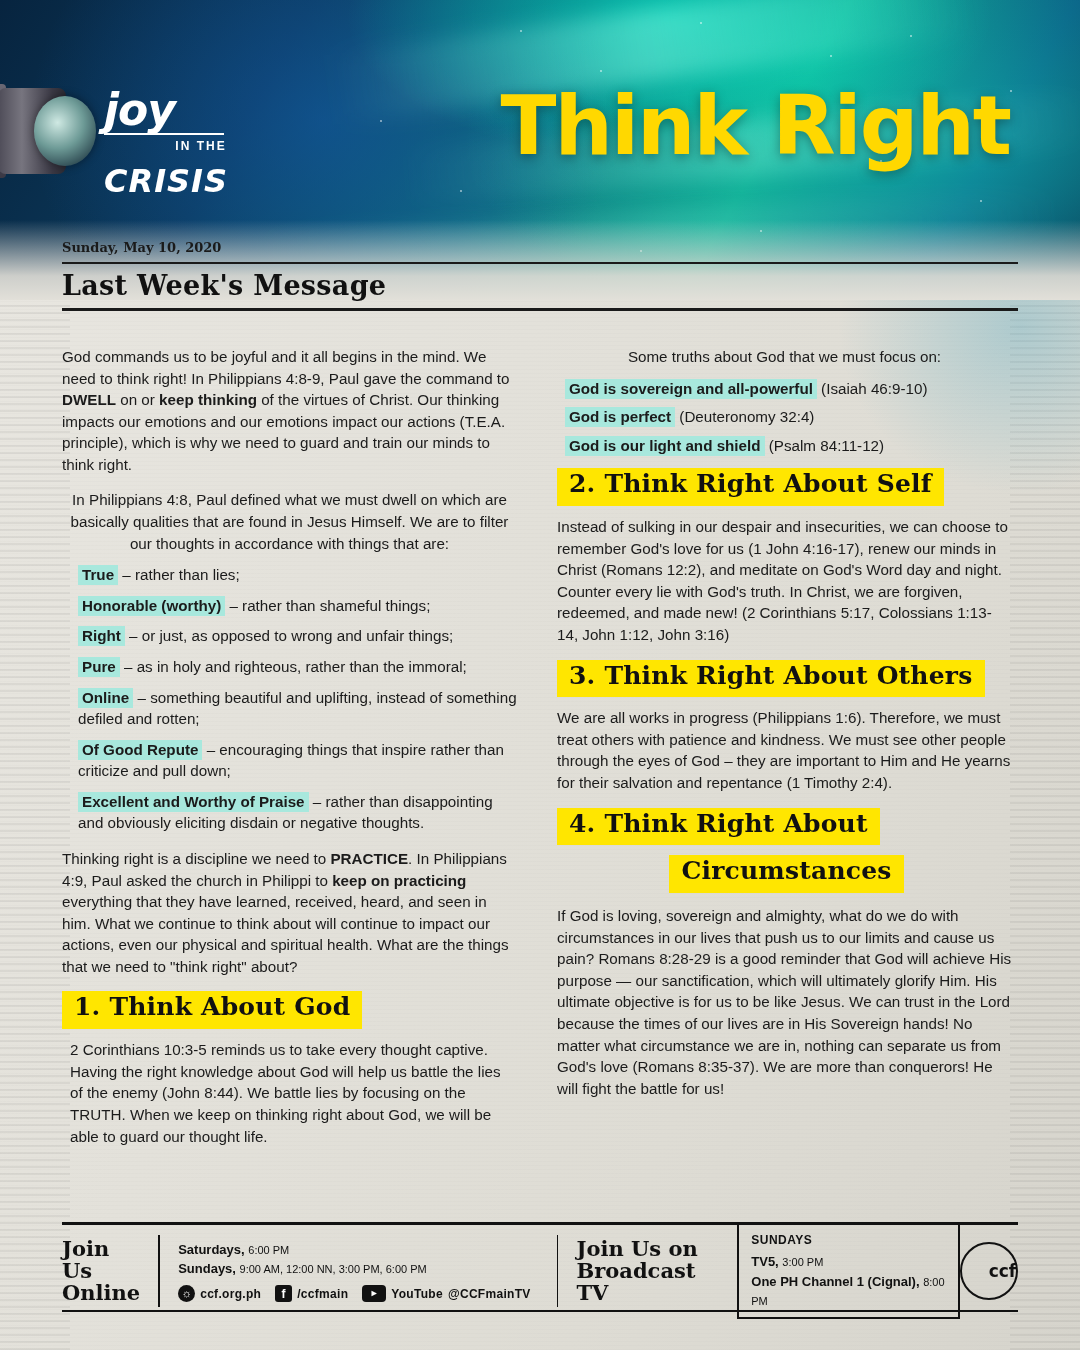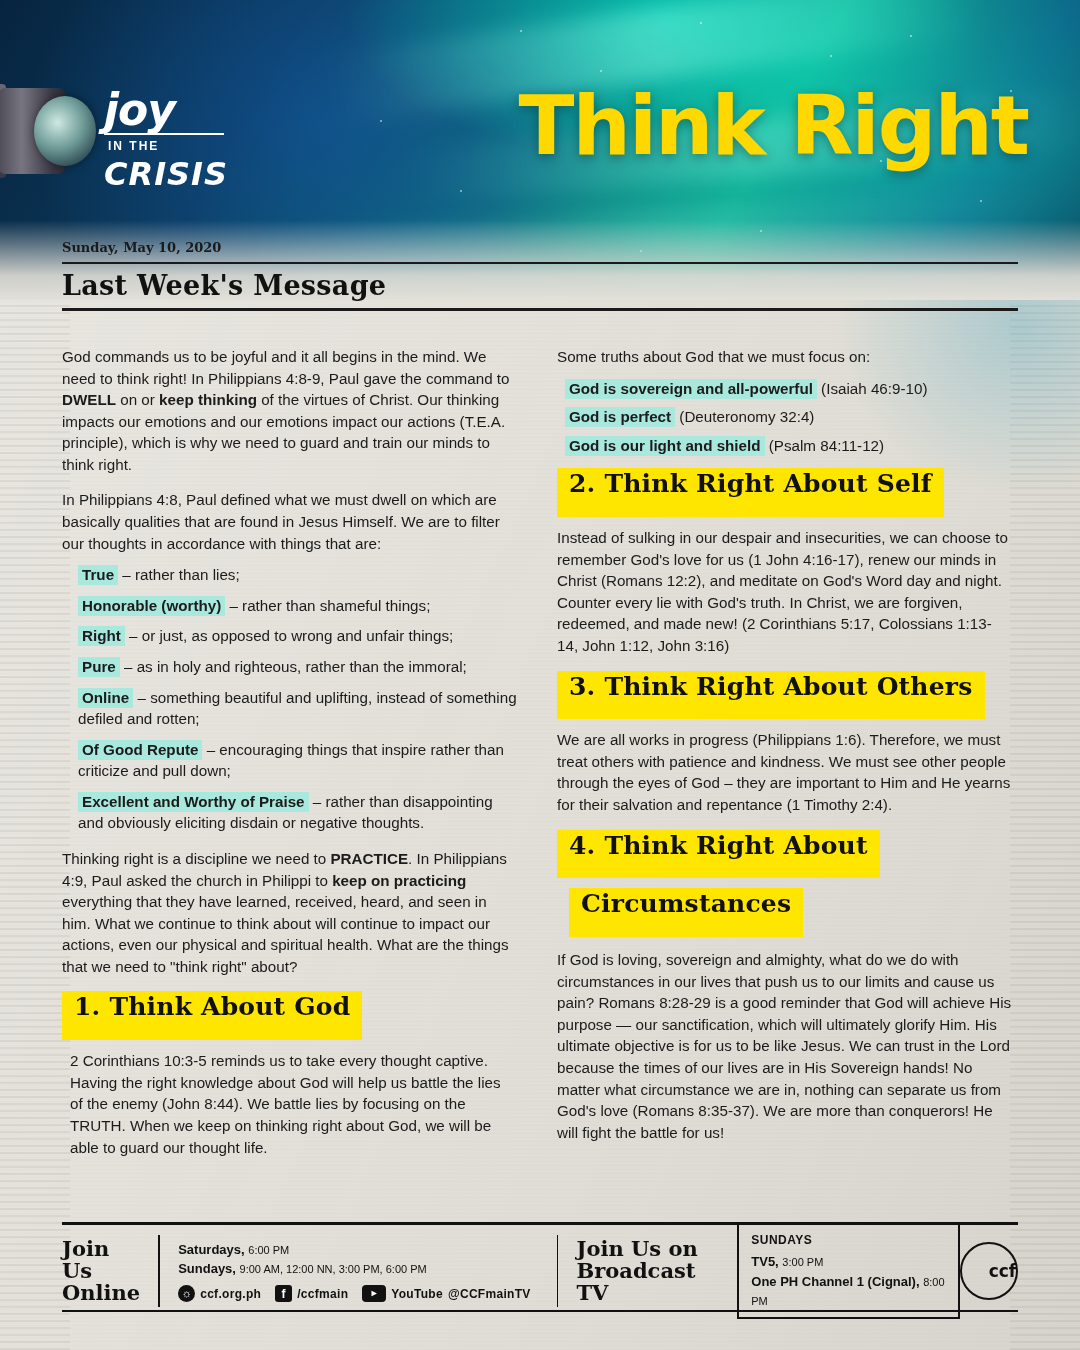--- a/index.html
+++ b/index.html
@@ -88,29 +88,29 @@
     background: linear-gradient(180deg,#6a6874,#3a3844);
   }
 
   
   .logo { position: absolute; left: 104px; top: 90px; width: 190px; color: #fff; }
   .logo-joy {
     font-family: "DejaVu Sans", sans-serif;
     font-weight: 700; font-size: 44px; line-height: .9; letter-spacing: -1px;
     font-style: italic;
   }
-  .logo-inthe { font-size: 12px; letter-spacing: 2px; font-weight: 700; margin: 2px 0 2px 4px; }
+  .logo-inthe { font-size: 12px; letter-spacing: 2px; font-weight: 700; margin: 2px 0 9px 4px; text-align: center; }
   .logo-crisis {
     font-family: "DejaVu Sans", sans-serif;
     font-weight: 700; font-size: 32px; letter-spacing: 1px; font-style: italic;
   }
   .logo-line { height: 2px; background: #fff; width: 120px; margin: 3px 0 4px 0; }
 
   .main-title {
-    position: absolute; right: 52px; top: 78px;
+    position: absolute; right: 70px; top: 78px;
     font-family: "DejaVu Sans", sans-serif;
     font-weight: 700;
     font-size: 82px;
     color: #ffd800;
     letter-spacing: -2px;
     text-shadow: 0 3px 12px rgba(0,0,0,.35);
   }
 
   
   .content { position: absolute; left: 0; top: 0; width: 1080px; }
@@ -133,43 +133,43 @@
     top: 346px;
     width: 455px;
     font-size: 15.2px;
     line-height: 1.42;
     color: #1b1b1b;
   }
   .col-left { left: 62px; }
   .col-right { left: 557px; }
 
   .col p { margin-bottom: 14px; }
-  .col p.tight { margin-bottom: 10px; }
+  .col p.tight { margin-bottom: 10px; text-align: center; }
   b, strong { font-weight: 700; }
 
   ul.virtues { list-style: none; margin: 0 0 14px 8px; }
   ul.virtues li { margin-bottom: 9px; padding-left: 8px; }
   .hl-teal {
     background: #a8e8dd;
     padding: 1px 4px 2px 4px;
     font-weight: 600;
   }
   .hl-yellow-head {
     display: inline-block;
     background: #ffe600;
     font-family: "DejaVu Serif", serif;
     font-weight: 700;
     font-size: 25px;
     color: #111;
-    padding: 2px 12px 18px 12px;
+    padding: 2px 12px 7px 12px;
     line-height: 1.15;
     letter-spacing: .2px;
   }
   .head-wrap { margin: 4px 0 10px 0; }
-  .head-wrap.second-line { margin-top: 2px; margin-left: 12px; }
+  .head-wrap.second-line { margin-top: 2px; margin-left: 4px; text-align: center; }
   .indent { padding-left: 8px; }
 
   ul.truths { list-style: none; margin: 4px 0 12px 0; }
   ul.truths li { margin-bottom: 7px; padding-left: 8px; }
 
   
   .footer-rule { position:absolute; left: 62px; top: 1222px; width: 956px; height: 3px; background:#111; }
   .footer {
     position: absolute; left: 62px; top: 1232px; width: 956px; height: 78px;
     display: flex; align-items: center;

